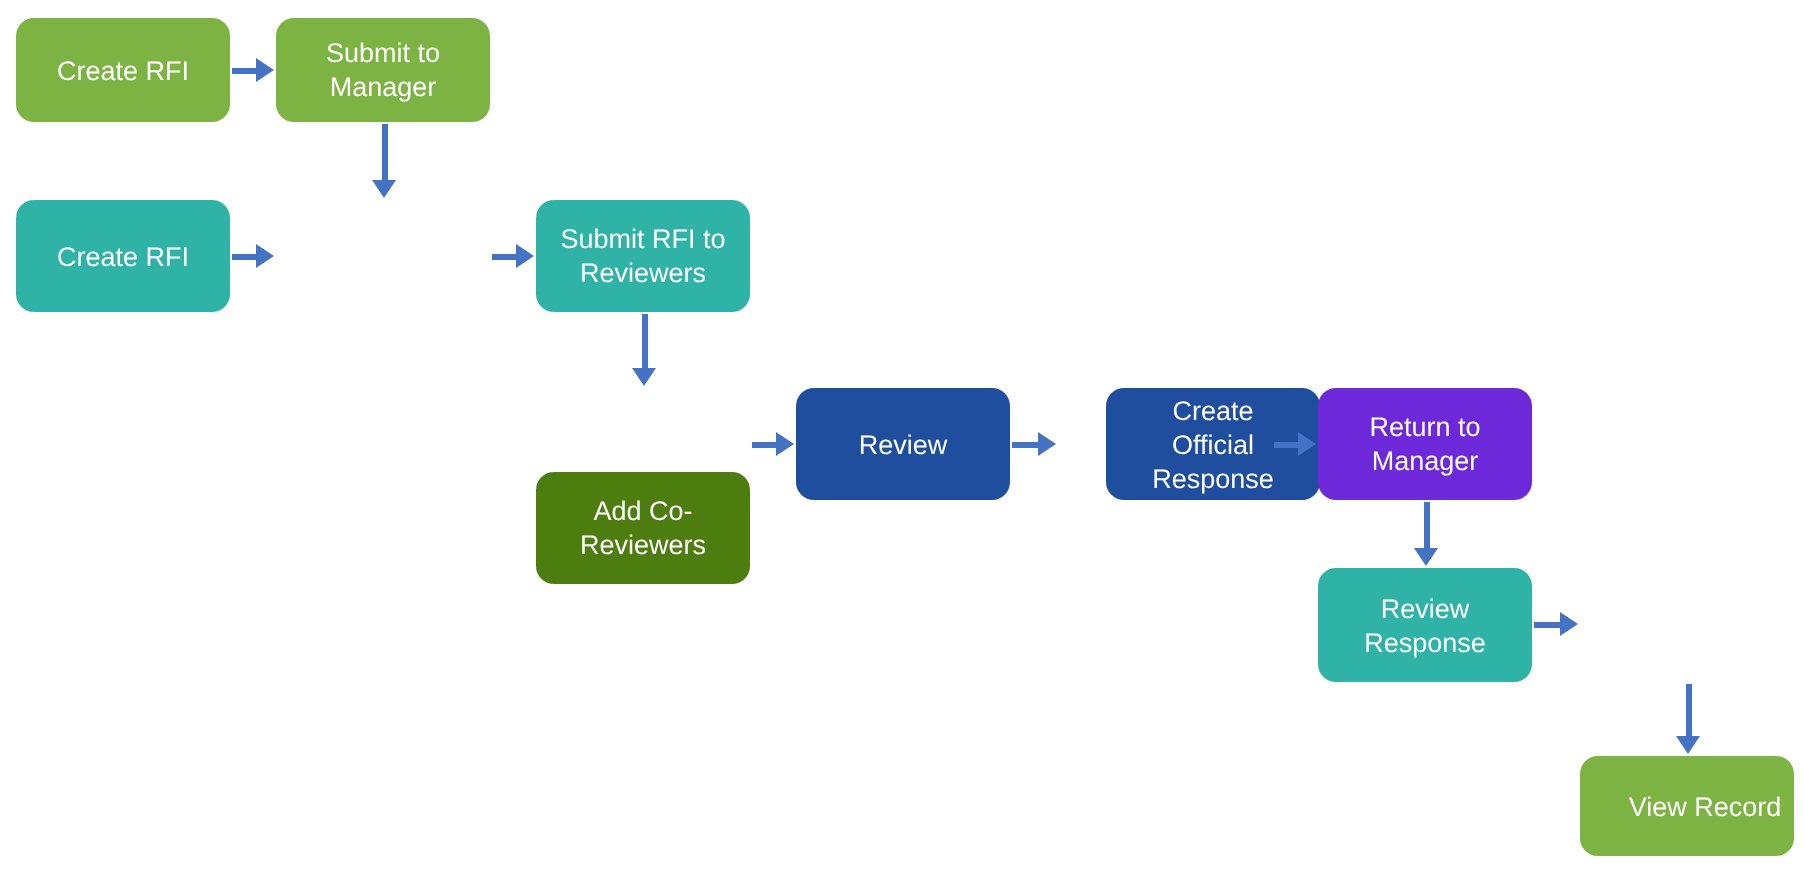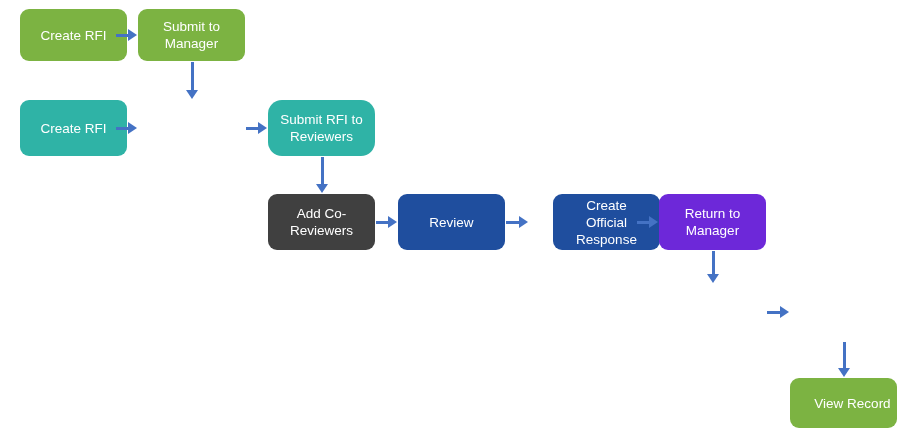--- a/index.html
+++ b/index.html
@@ -26,21 +26,21 @@
     color: #ffffff;
     font-size: 13.5px;
     line-height: 17px;
     padding: 2px 6px;
     box-sizing: border-box;
   }
   .node span { display: inline-block; }
   .node.narrow { padding: 2px 17px; }
 
   
-  .c0 { left: 20px; }
+  .c0 { left: 8px; }
   .c1 { left: 138px; justify-content: center; }
   .c2 { left: 268px; }
   .c3 { left: 398px; }
   .c4 { left: 553px; }
   .c5 { left: 659px; }
   .c6 { left: 790px; }
 
   
   .r0 { top: 9px;   height: 52px; }
   .r1 { top: 100px; height: 56px; }
@@ -84,34 +84,37 @@
 
   <div class="node c0 r0" style="background-color: rgb(124, 179, 66);">
     <span>Create RFI</span>
   </div>
   <div class="node c1 r0" style="background-color: rgb(124, 179, 66);">
     <span>Submit to Manager</span>
   </div>
   <div class="node c0 r1" style="background-color: rgb(47, 179, 166);">
     <span>Create RFI</span>
   </div>
-  <div class="node c2 r1" style="background-color: rgb(47, 179, 166); border-radius: 14px;">
+  <div class="node c2 r1" style="background-color: rgb(47, 179, 166);">
     <span>Submit RFI to Reviewers</span>
   </div>
-  <div class="node c2 r2" style="background-color: #404040;">
+  <div class="node c2 r2" style="background-color: #4d7c0f; margin-top: 42px;">
     <span>Add Co-Reviewers</span>
   </div>
   <div class="node c3 r2" style="background-color: rgb(31, 78, 158);">
     <span>Review</span>
   </div>
   <div class="node narrow c4 r2" style="background-color: rgb(31, 78, 158);">
     <span>Create Official Response</span>
   </div>
   <div class="node c5 r2" style="background-color: #6d28d9;">
     <span>Return to Manager</span>
+  </div>
+  <div class="node c5 r3" style="background-color: rgb(47, 179, 166);">
+    <span>Review Response</span>
   </div>
   <div class="node c6 r4" style="background-color: rgb(124, 179, 66); padding-left: 24px;">
     <span>View Record</span>
   </div>
 
   <div class="arrow-h" style="left:116px; top:29px; width:21px;">
     <div class="shaft" style="background-color: rgb(68, 114, 196);"></div>
     <div class="head" style="background-color: rgb(68, 114, 196);"></div>
   </div>
 

